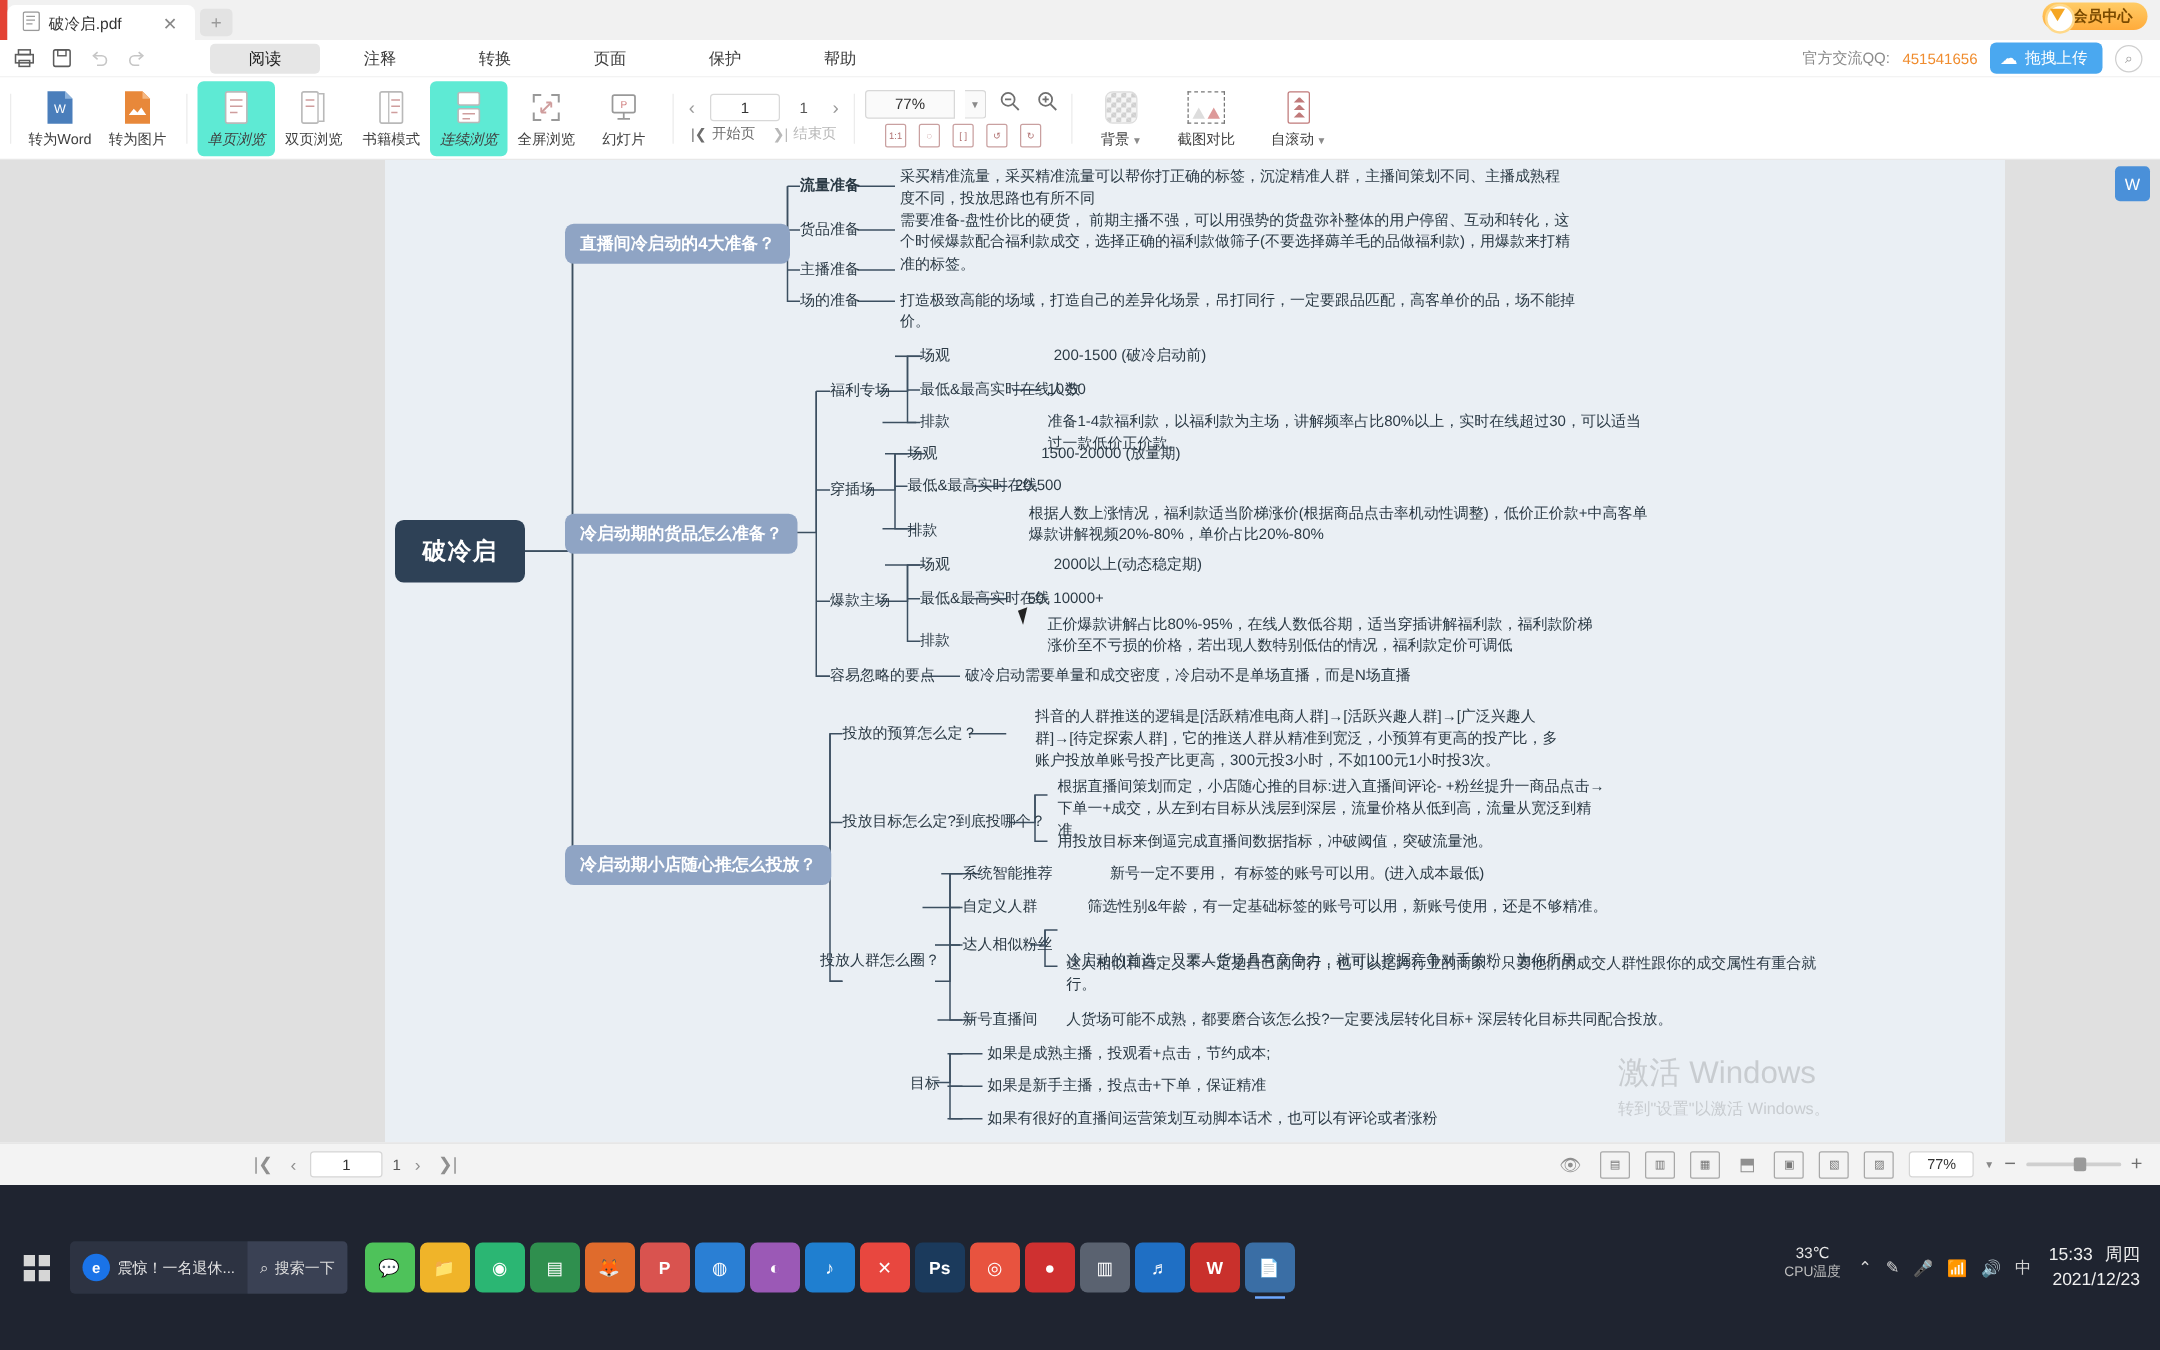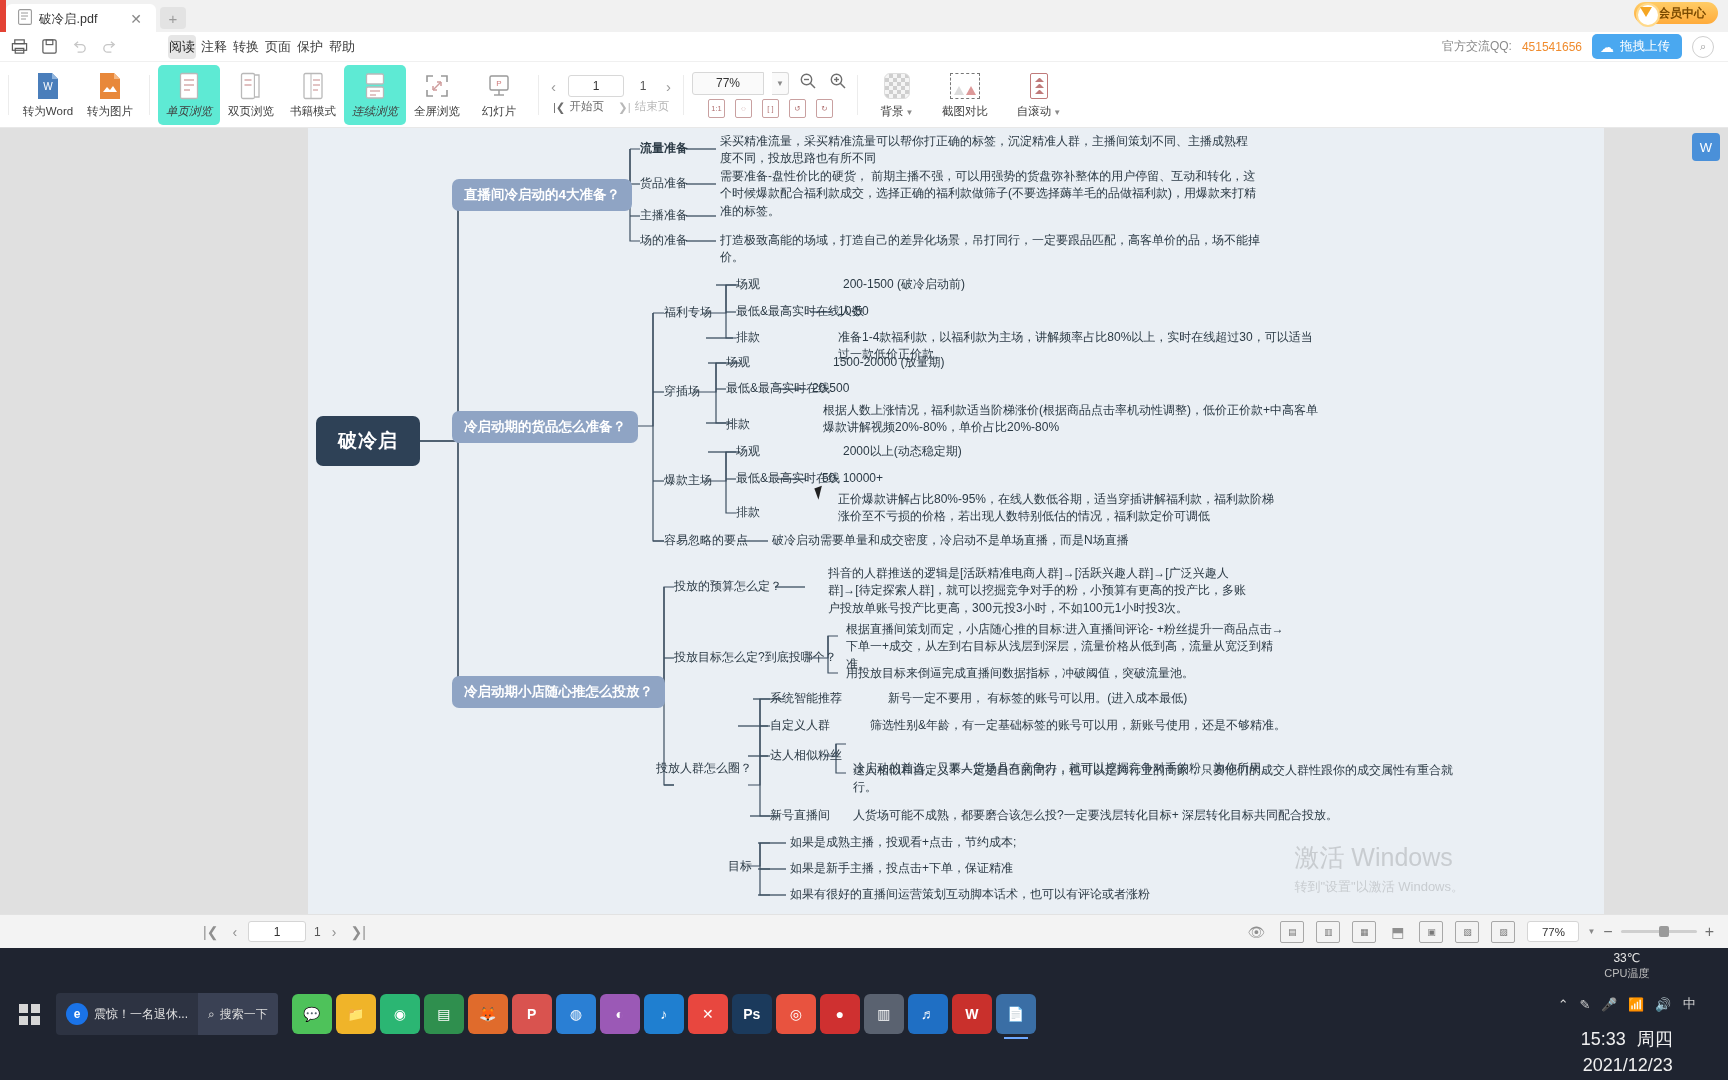--- a/index.html
+++ b/index.html
@@ -56,21 +56,21 @@
     border-bottom: 1px solid #f0f0f0;
   }
   .qicons { display: flex; align-items: center; gap: 4px; padding-left: 6px; }
   .qicon {
     width: 26px; height: 24px; display: flex; align-items: center; justify-content: center;
     color: #5c5c5c;
   }
   .qicon.dim { color: #c6c6c6; }
   .menus { display: flex; align-items: center; gap: 4px; margin-left: 46px; }
   .menu {
-    font-size: 13px; color: #3c3c3c; padding: 3px 1px; border-radius: 4px;
+    font-size: 13px; color: #3c3c3c; padding: 3px 31px; border-radius: 4px;
   }
   .menu.active { background: #e6e6e6; color: #1a1a1a; }
   .menuright {
     margin-left: auto; display: flex; align-items: center; gap: 10px;
     padding-right: 14px; font-size: 12px; color: #8a8a8a;
   }
   .qqnum { color: #f08c2e; }
   .uploadbtn {
     display: flex; align-items: center; gap: 6px;
     background: #4aa8f0; border-radius: 5px; padding: 4px 12px 4px 8px;
@@ -263,24 +263,24 @@
   }
   .tb-apps { display: flex; align-items: center; gap: 4px; margin-left: 14px; }
   .tb-app {
     width: 40px; height: 40px; border-radius: 6px;
     display: flex; align-items: center; justify-content: center;
     font-size: 14px; color: #fff; font-weight: bold; position: relative;
   }
   .tb-app.active::after {
     content: ""; position: absolute; bottom: -5px; left: 8px; right: 8px; height: 2px; background: #6ea8ff;
   }
-  .tb-right { margin-left: auto; display: flex; align-items: center; gap: 14px; padding-right: 32px; flex-direction: column; }
+  .tb-right { margin-left: auto; display: flex; gap: 14px; padding-right: 16px; }
   .tb-temp { color: #e8e8e8; font-size: 12px; text-align: center; line-height: 1.35; }
   .tb-trayicons { display: flex; align-items: center; gap: 11px; color: #d3d3d3; font-size: 13px; }
-  .tb-clock { color: #f0f0f0; font-size: 18px; text-align: right; line-height: 1.4; }
+  .tb-clock { color: #f0f0f0; font-size: 14px; text-align: right; line-height: 1.4; }
 </style>
 </head>
 <body>
 
 <div class="tabbar">
   <div class="redstripe"></div>
   <div class="tab">
     <span>
       <svg width="14" height="16" viewBox="0 0 14 16">
           <rect x="0.6" y="0.6" width="12.8" height="14.8" rx="1.5" fill="#fff" stroke="#9a9a9a" stroke-width="1.1"></rect>
@@ -651,21 +651,21 @@
     <div class="node" style="left:428px; top:376px;"><span>排款</span></div>
     <div class="node wrap" style="left:430px; top:363px; width:540px; padding-left:100px;"><span>正价爆款讲解占比80%-95%，在线人数低谷期，适当穿插讲解福利款，福利款阶梯涨价至不亏损的价格，若出现人数特别低估的情况，福利款定价可调低</span></div>
 
     <div class="node" style="left:356px; top:404px;"><span>容易忽略的要点</span></div>
     <div class="node" style="left:464px; top:404px;"><span>破冷启动需要单量和成交密度，冷启动不是单场直播，而是N场直播</span></div>
 
     <div class="l1node" style="left:144px; top:548px; height:32px;">
       <span>冷启动期小店随心推怎么投放？</span>
     </div>
     <div class="node" style="left:366px; top:450px;"><span>投放的预算怎么定？</span></div>
-    <div class="node wrap" style="left:520px; top:437px; width:420px;"><span>抖音的人群推送的逻辑是[活跃精准电商人群]→[活跃兴趣人群]→[广泛兴趣人群]→[待定探索人群]，就可以挖掘竞争对手的粉，小预算有更高的投产比，多账户投放单账号投产比更高，300元投3小时，不如100元1小时投3次。</span></div>
+    <div class="node wrap" style="left:520px; top:437px; width:420px;"><span>抖音的人群推送的逻辑是[活跃精准电商人群]→[活跃兴趣人群]→[广泛兴趣人群]→[待定探索人群]，它的推送人群从精准到宽泛，小预算有更高的投产比，多账户投放单账号投产比更高，300元投3小时，不如100元1小时投3次。</span></div>
 
     <div class="node" style="left:366px; top:521px;"><span>投放目标怎么定?到底投哪个？</span></div>
     <div class="node wrap" style="left:538px; top:537px; width:450px;"><span>用投放目标来倒逼完成直播间数据指标，冲破阈值，突破流量池。</span></div>
     <div class="node wrap" style="left:538px; top:493px; width:450px;"><span>根据直播间策划而定，小店随心推的目标:进入直播间评论- +粉丝提升一商品点击→ 下单一+成交，从左到右目标从浅层到深层，流量价格从低到高，流量从宽泛到精准。</span></div>
 
     <div class="node" style="left:348px; top:632px;"><span>投放人群怎么圈？</span></div>
     <div class="node" style="left:462px; top:562px;"><span>系统智能推荐</span></div>
     <div class="node" style="left:580px; top:562px;"><span>新号一定不要用， 有标签的账号可以用。(进入成本最低)</span></div>
     <div class="node" style="left:462px; top:589px;"><span>自定义人群</span></div>
     <div class="node" style="left:562px; top:589px;"><span>筛选性别&amp;年龄，有一定基础标签的账号可以用，新账号使用，还是不够精准。</span></div>

